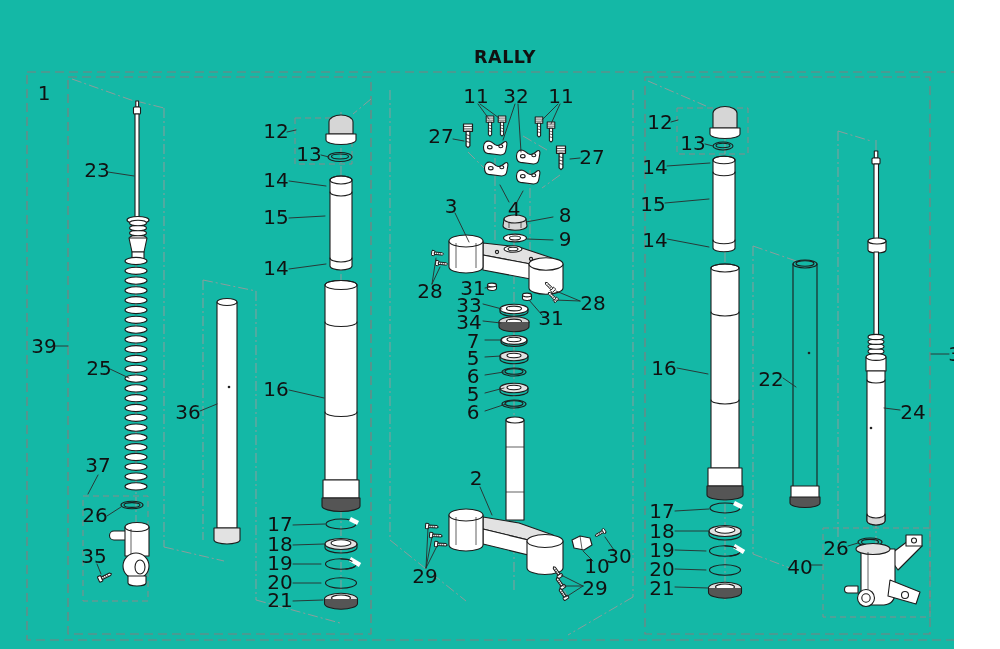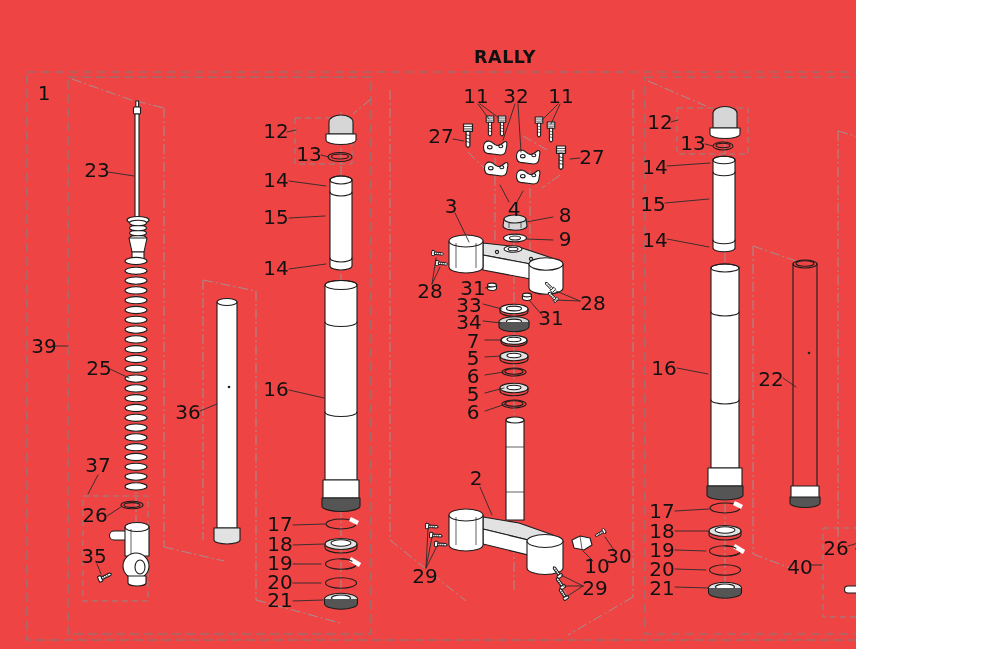--- a/index.html
+++ b/index.html
@@ -1,16 +1,16 @@
 <!DOCTYPE html>
 <html><head>
 <meta charset="utf-8">
 <style>
   html,body{margin:0;padding:0;background:#ffffff;}
-  #stage{position:relative;width:856px;height:649px;background:#ef4444;overflow:hidden;}
+  #stage{position:relative;width:954px;height:649px;background:#14b8a6;overflow:hidden;}
   svg{display:block}
   text{font-family:"DejaVu Sans","Liberation Sans",sans-serif;font-size:20px;fill:#111;
        text-anchor:middle;dominant-baseline:central;}
   .title{font-size:17.5px;font-weight:bold;letter-spacing:.5px;}
   .p  {stroke:#1c1c1c;stroke-width:1.1;fill:#ffffff;stroke-linejoin:round;stroke-linecap:round;}
   .pn {stroke:#1c1c1c;stroke-width:1.1;fill:none;stroke-linejoin:round;stroke-linecap:round;}
   .t  {stroke:#1c1c1c;stroke-width:.7;}
   .gy {fill:#e2e2e2;} .g2{fill:#d6d6d6;} .dk{fill:#555555;}
   .ld {stroke:#2a2a2a;stroke-width:.9;stroke-linecap:round;}
   .bx {fill:none;stroke:#7f7f7f;stroke-width:1.2;stroke-dasharray:9 5;}

